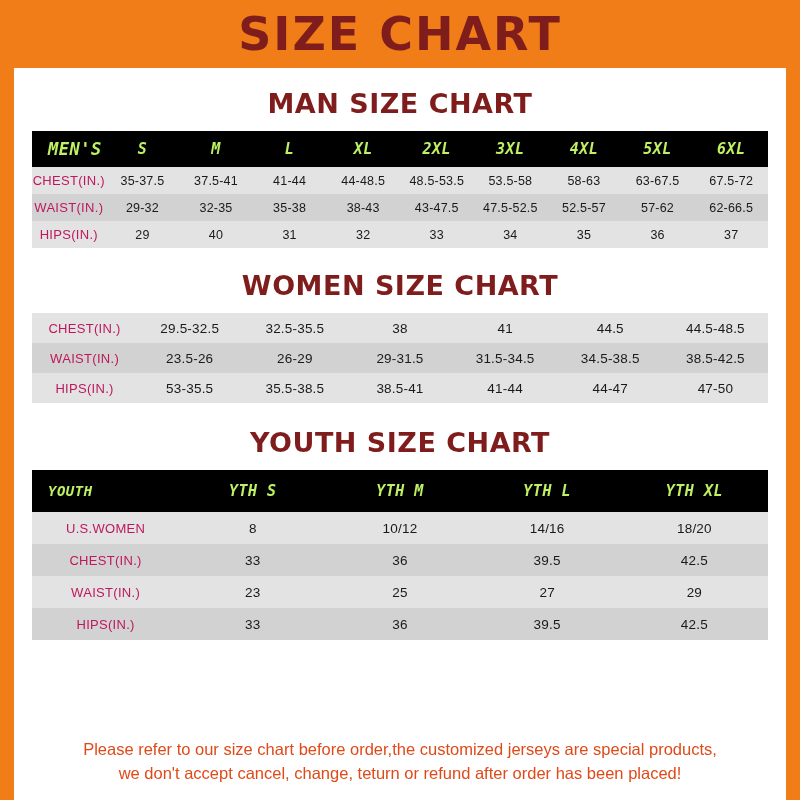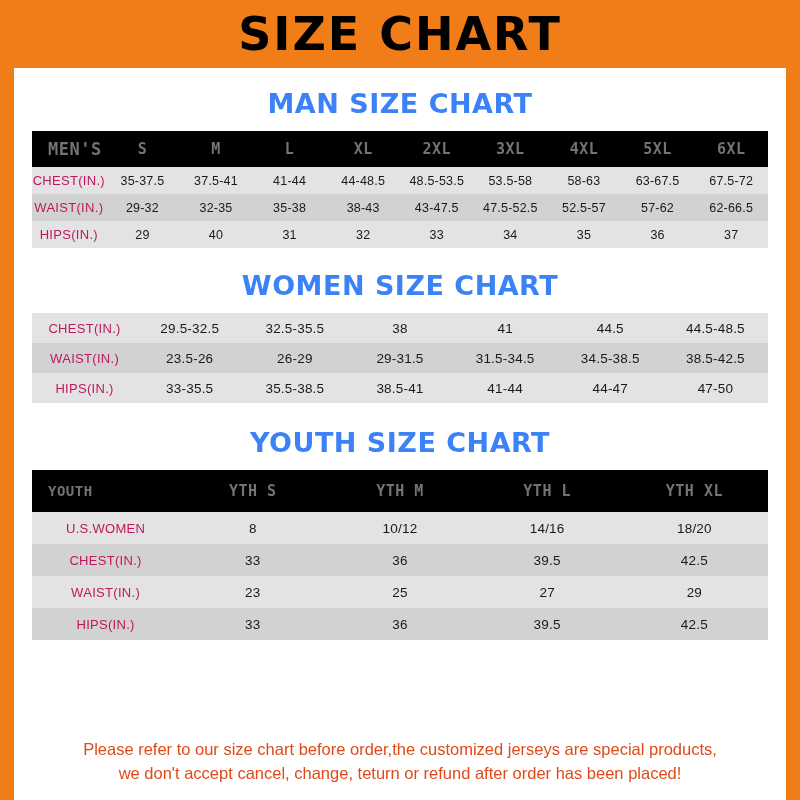--- a/index.html
+++ b/index.html
@@ -30,34 +30,34 @@
     display: flex;
     align-items: center;
     justify-content: center;
     flex: none;
   }
   .banner-title {
     font-family: "DejaVu Sans", sans-serif;
     font-weight: bold;
     font-size: 46px;
     letter-spacing: 2px;
-    color: #000000;
+    color: #7f1d1d;
     line-height: 1;
   }
   .content {
     flex: 1 1 auto;
     padding: 0 18px;
     box-sizing: border-box;
   }
   .section-title {
     text-align: center;
     font-family: "DejaVu Sans", sans-serif;
     font-weight: bold;
     font-size: 27px;
-    color: #3b82f6;
+    color: #7f1d1d;
     letter-spacing: 0.5px;
   }
   .t1 { margin: 20px 0 12px 0; }
   .t2 { margin: 22px 0 12px 0; }
   .t3 { margin: 24px 0 12px 0; }
 
   table.size {
     width: 100%;
     border-collapse: collapse;
     table-layout: fixed;
@@ -67,26 +67,27 @@
     font-family: "Liberation Sans", sans-serif;
     font-size: 12.5px;
     color: #1a1a1a;
     padding: 0;
     height: 27px;
     vertical-align: middle;
     letter-spacing: 0.2px;
   }
   table.size tr.head td {
     background: #000000;
-    color: #737373;
+    color: #bef264;
     font-family: "DejaVu Sans Mono", monospace;
     font-weight: bold;
     font-size: 15px;
     height: 36px;
     letter-spacing: 0.5px;
+    font-style: italic;
   }
   table.size tr.head td.rowlabel {
     text-align: left;
     padding-left: 16px;
     font-size: 17px;
   }
   table.size tr.light td { background: #e3e3e3; }
   table.size tr.dark td { background: #d2d2d2; }
   table.size td.rowlabel {
     font-family: "Liberation Sans", sans-serif;
@@ -196,21 +197,21 @@
           <td class="rowlabel">WAIST(IN.)</td>
           <td>23.5-26</td>
           <td>26-29</td>
           <td>29-31.5</td>
           <td>31.5-34.5</td>
           <td>34.5-38.5</td>
           <td>38.5-42.5</td>
         </tr>
         <tr class="light">
           <td class="rowlabel">HIPS(IN.)</td>
-          <td>33-35.5</td>
+          <td>53-35.5</td>
           <td>35.5-38.5</td>
           <td>38.5-41</td>
           <td>41-44</td>
           <td>44-47</td>
           <td>47-50</td>
         </tr>
       </tbody>
     </table>
 
     <div class="section-title t3">YOUTH SIZE CHART</div>

